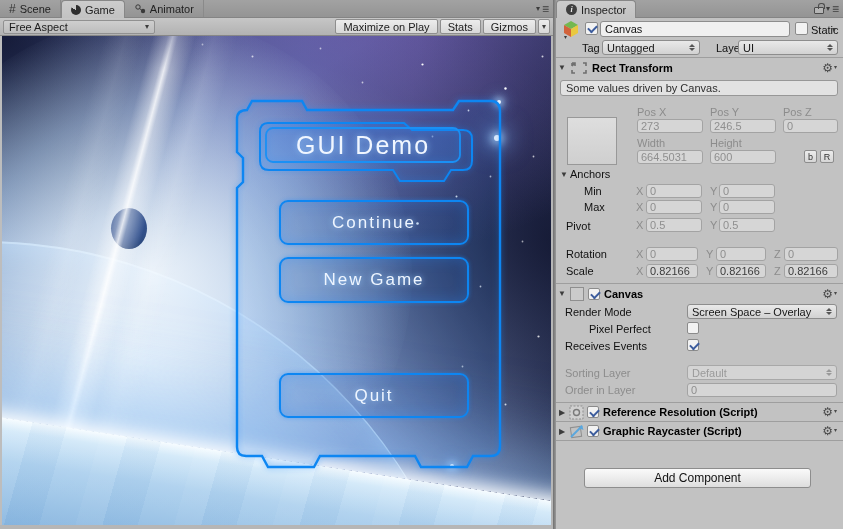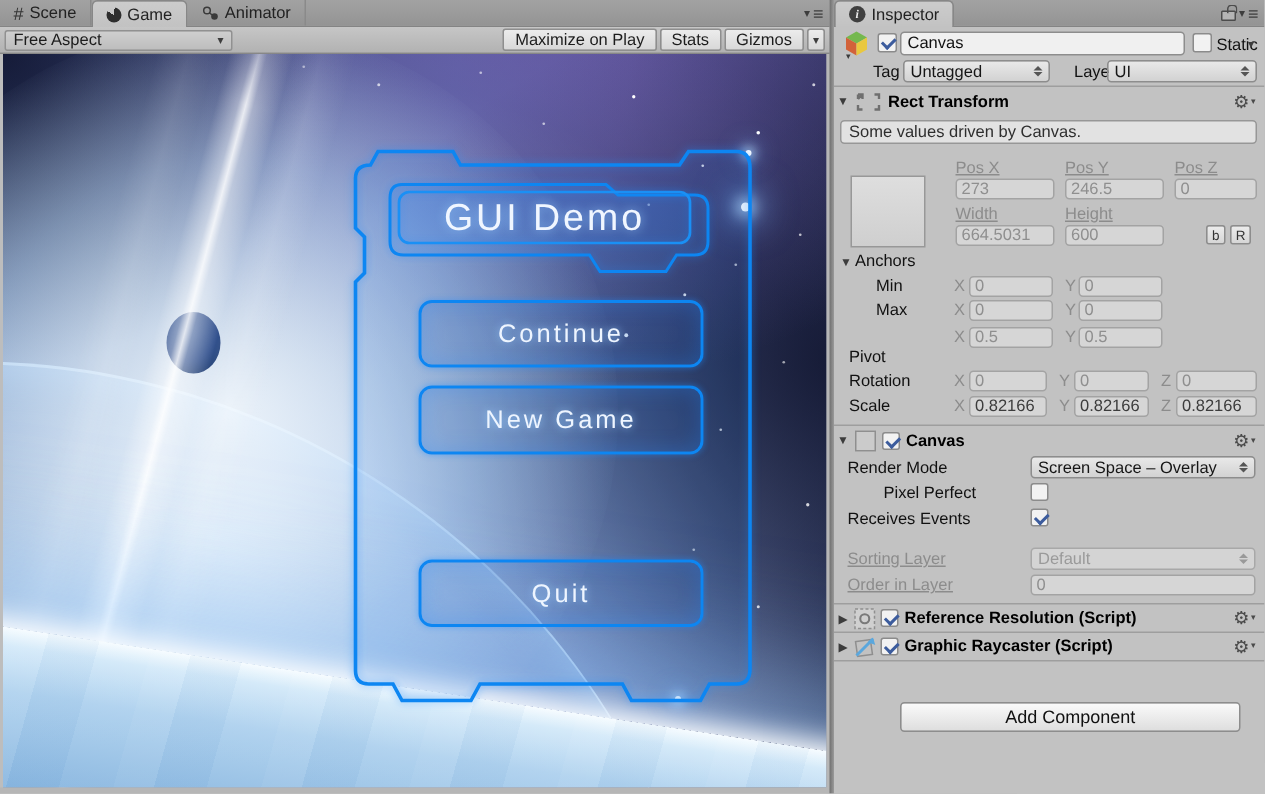--- a/index.html
+++ b/index.html
@@ -90,30 +90,30 @@
   .field.dark { color:#3c3c3c; }
   .dd { background:linear-gradient(#e9e9e9,#d2d2d2); border:1px solid #8d8d8d; border-radius:3px; height:15px; display:flex; align-items:center; padding:0 4px; color:#161616; }
   .dd.disabled { background:#d4d4d4; color:#9a9a9a; border-color:#a8a8a8; }
   .dd .ddval { flex:1; overflow:hidden; white-space:nowrap; }
   .dd-arrows { display:flex; flex-direction:column; gap:1px; margin-left:3px; }
   .dd-arrows i { width:0; height:0; border-left:3px solid transparent; border-right:3px solid transparent; display:block; }
   .dd-arrows i.up { border-bottom:3px solid #555; }
   .dd-arrows i.dn { border-top:3px solid #555; }
   .dd.disabled .dd-arrows i.up { border-bottom-color:#999; }
   .dd.disabled .dd-arrows i.dn { border-top-color:#999; }
-  .glabel { color:#8c8c8c;text-decoration:underline; }
+  .glabel { color:#8c8c8c; }
   .abs { position:absolute; }
   .axis { color:#8c8c8c; }
   .minibtn { position:absolute; height:13px; background:linear-gradient(#ececec,#d6d6d6); border:1px solid #8d8d8d; border-radius:2px; font-size:9px; color:#333; display:flex; align-items:center; justify-content:center; }
   .helpbox { position:absolute; left:4px; right:5px; top:22px; height:16px; background:#e2e2e2; border:1px solid #979797; border-radius:3px; display:flex; align-items:center; padding:0 5px; color:#2e2e2e; font-size:11px; }
   .preview-box { position:absolute; left:11px; top:59px; width:50px; height:48px; background:linear-gradient(#dedede,#cfcfcf); border:1px solid #989898; }
   .lock { width:10px; height:7px; border:1px solid #4c4c4c; border-radius:1px; position:relative; margin-top:4px; background:#b5b5b5; }
   .lock::before { content:""; position:absolute; left:3px; top:-5px; width:5px; height:5px; border:1px solid #4c4c4c; border-bottom:none; border-radius:3px 3px 0 0; }
   .name-input { position:absolute; left:44px; top:0; width:190px; height:16px; background:#f0f0f0; border:1px solid #8d8d8d; border-radius:3px; font:11px "Liberation Sans",sans-serif; color:#111; padding:0 4px; }
-  .addcomp { position:absolute; left:44px; top:450px; width:227px; height:20px; background:linear-gradient(#fafafa,#dedede); border:1px solid #8d8d8d; border-radius:3px; font-size:12px; color:#111; display:flex; align-items:center; justify-content:center; cursor:pointer; }
+  .addcomp { position:absolute; left:28px; top:450px; width:227px; height:20px; background:linear-gradient(#fafafa,#dedede); border:1px solid #8d8d8d; border-radius:3px; font-size:12px; color:#111; display:flex; align-items:center; justify-content:center; cursor:pointer; }
   .cube-arrow { position:absolute; left:2px; top:13px; font-size:6px; color:#3a3a3a; }
 </style>
 </head>
 <body>
 
 <div id="game-pane">
   <div class="tabbar">
     <div class="tab">
       <span class="grid-glyph">#</span>
       <span class="tlabel">Scene</span>
@@ -278,21 +278,21 @@
       <div class="field abs" style="left:90px; top:126px; width:56px;">0</div>
       <span class="abs axis" style="left:154px; top:127px;">Y</span>
       <div class="field abs" style="left:163px; top:126px; width:56px;">0</div>
 
       <span class="abs" style="left:28px; top:143px;">Max</span>
       <span class="abs axis" style="left:80px; top:143px;">X</span>
       <div class="field abs" style="left:90px; top:142px; width:56px;">0</div>
       <span class="abs axis" style="left:154px; top:143px;">Y</span>
       <div class="field abs" style="left:163px; top:142px; width:56px;">0</div>
 
-      <span class="abs" style="left:10px; top:174px;">Pivot</span>
+      <span class="abs" style="left:10px; top:162px;">Pivot</span>
       <span class="abs axis" style="left:80px; top:161px;">X</span>
       <div class="field abs" style="left:90px; top:160px; width:56px;">0.5</div>
       <span class="abs axis" style="left:154px; top:161px;">Y</span>
       <div class="field abs" style="left:163px; top:160px; width:56px;">0.5</div>
 
       <span class="abs" style="left:10px; top:190px;">Rotation</span>
       <span class="abs axis" style="left:80px; top:190px;">X</span>
       <div class="field abs" style="left:90px; top:189px; width:52px;">0</div>
       <span class="abs axis" style="left:150px; top:190px;">Y</span>
       <div class="field abs" style="left:160px; top:189px; width:50px;">0</div>

